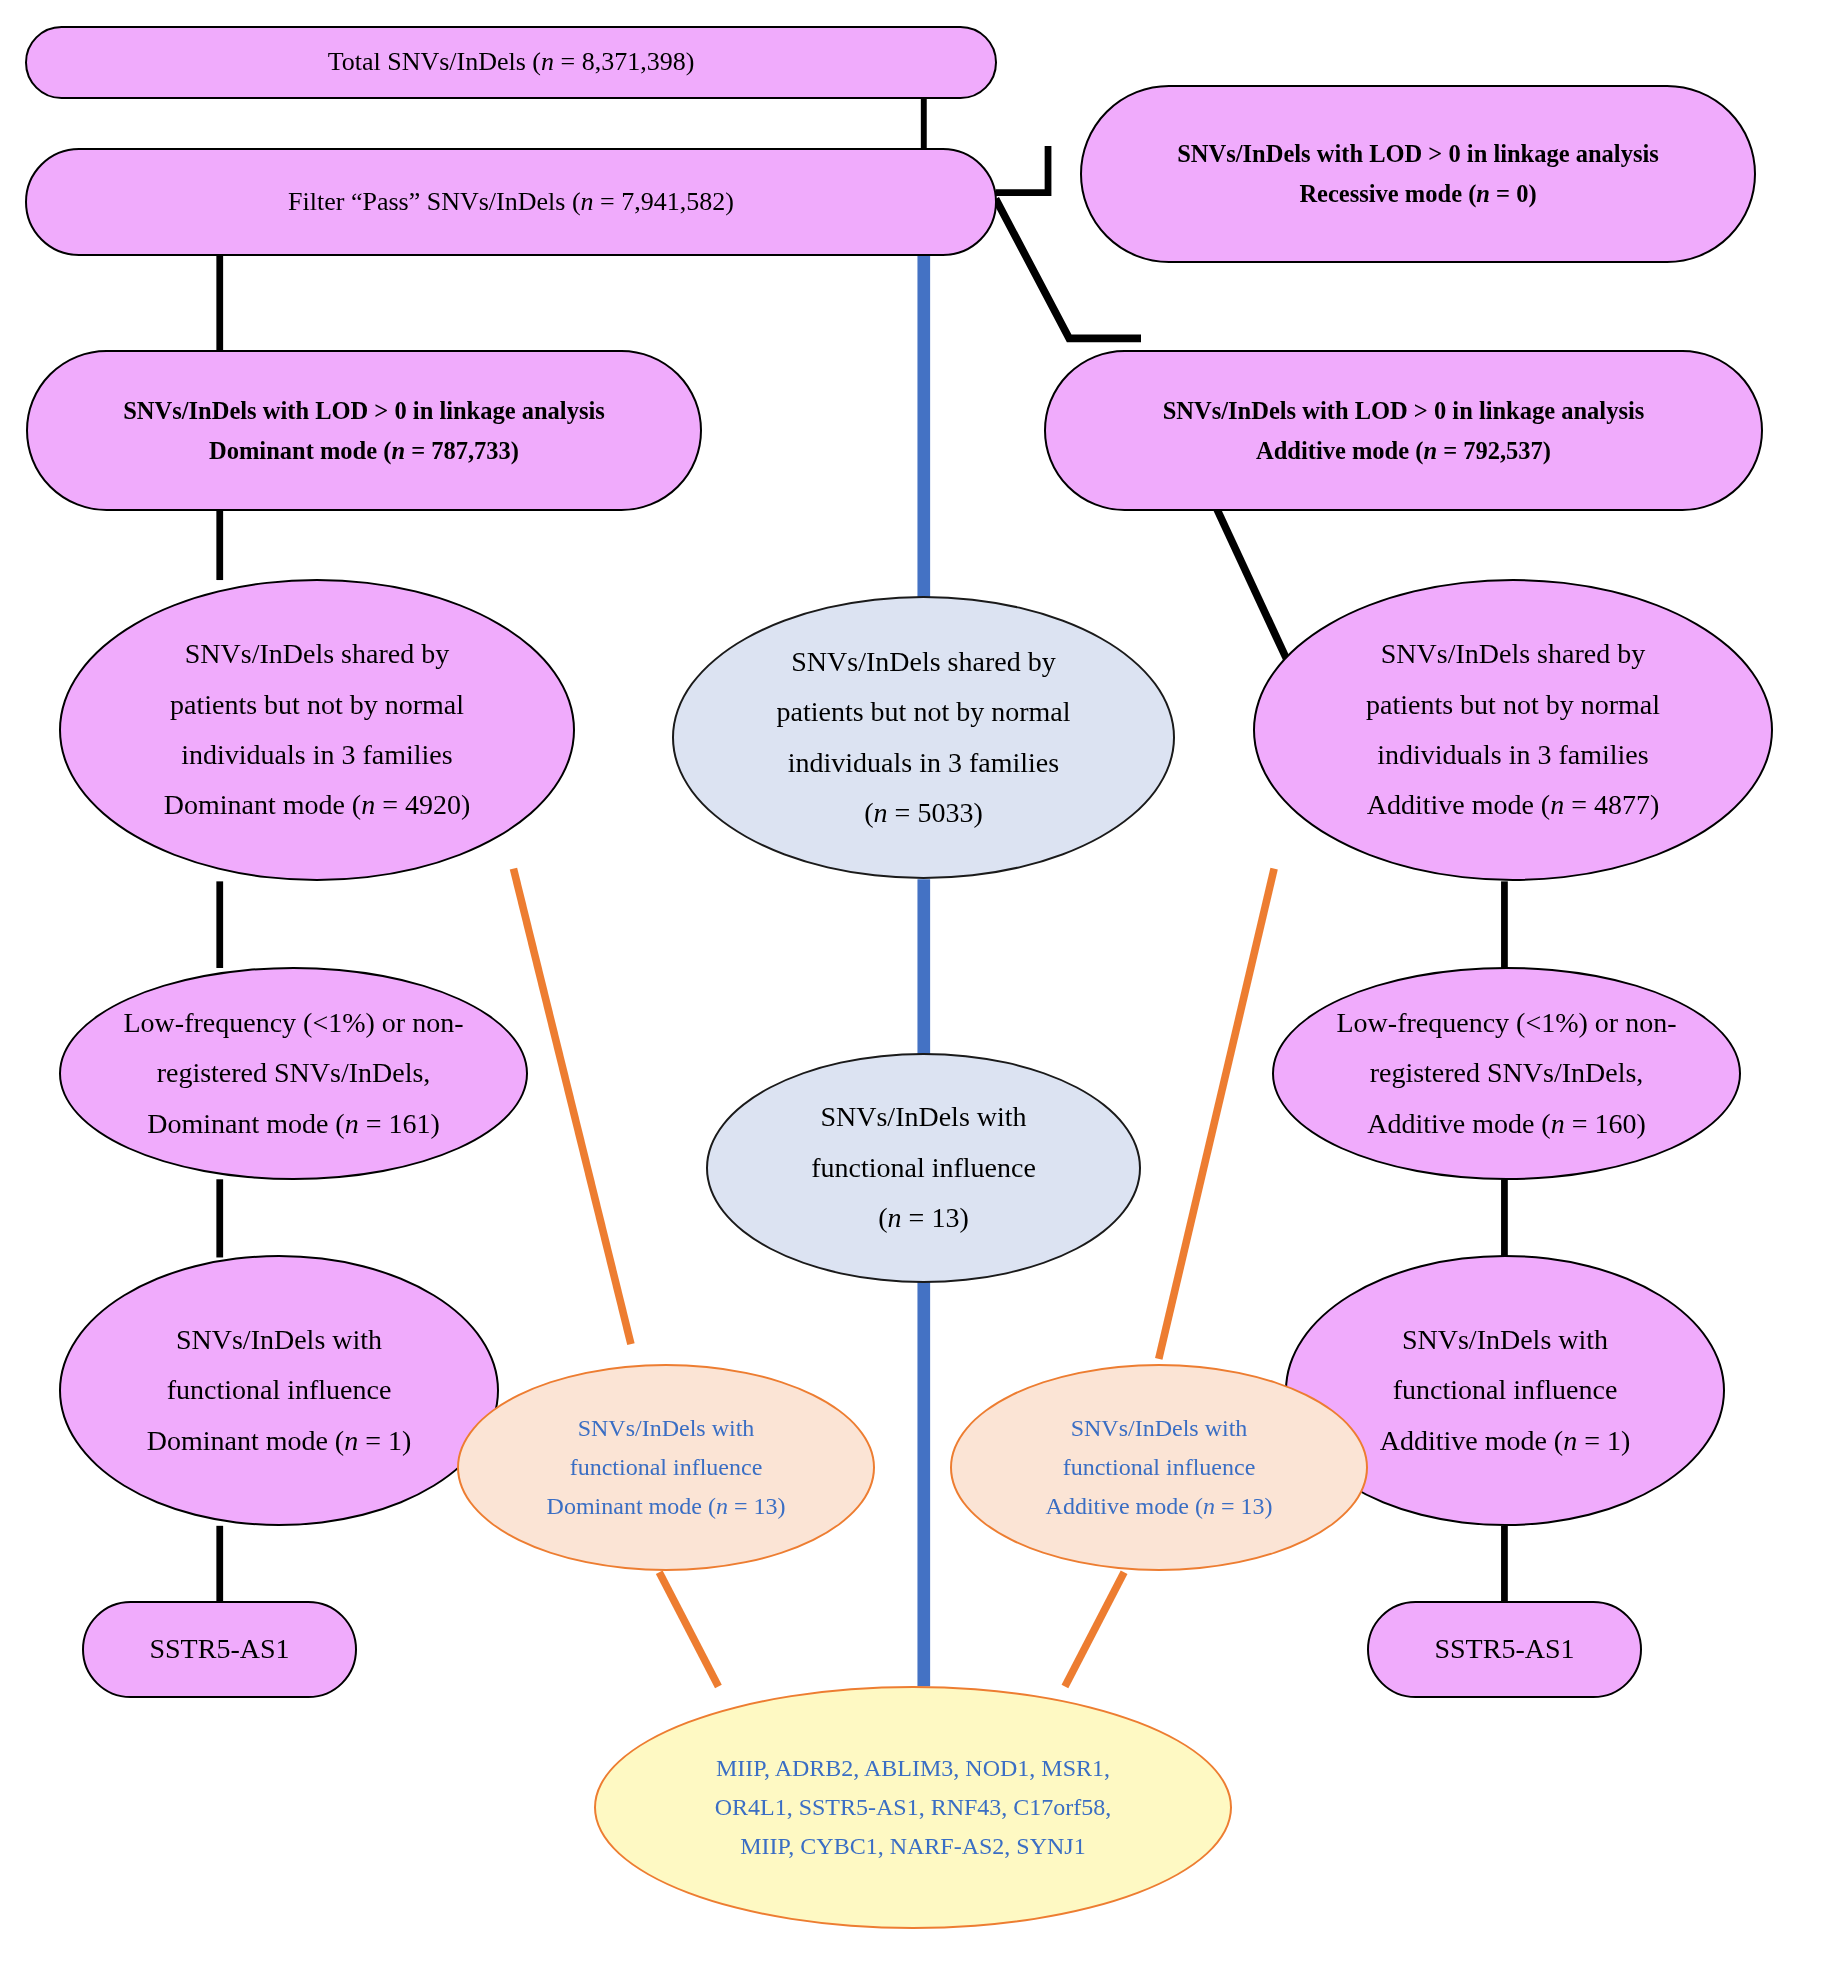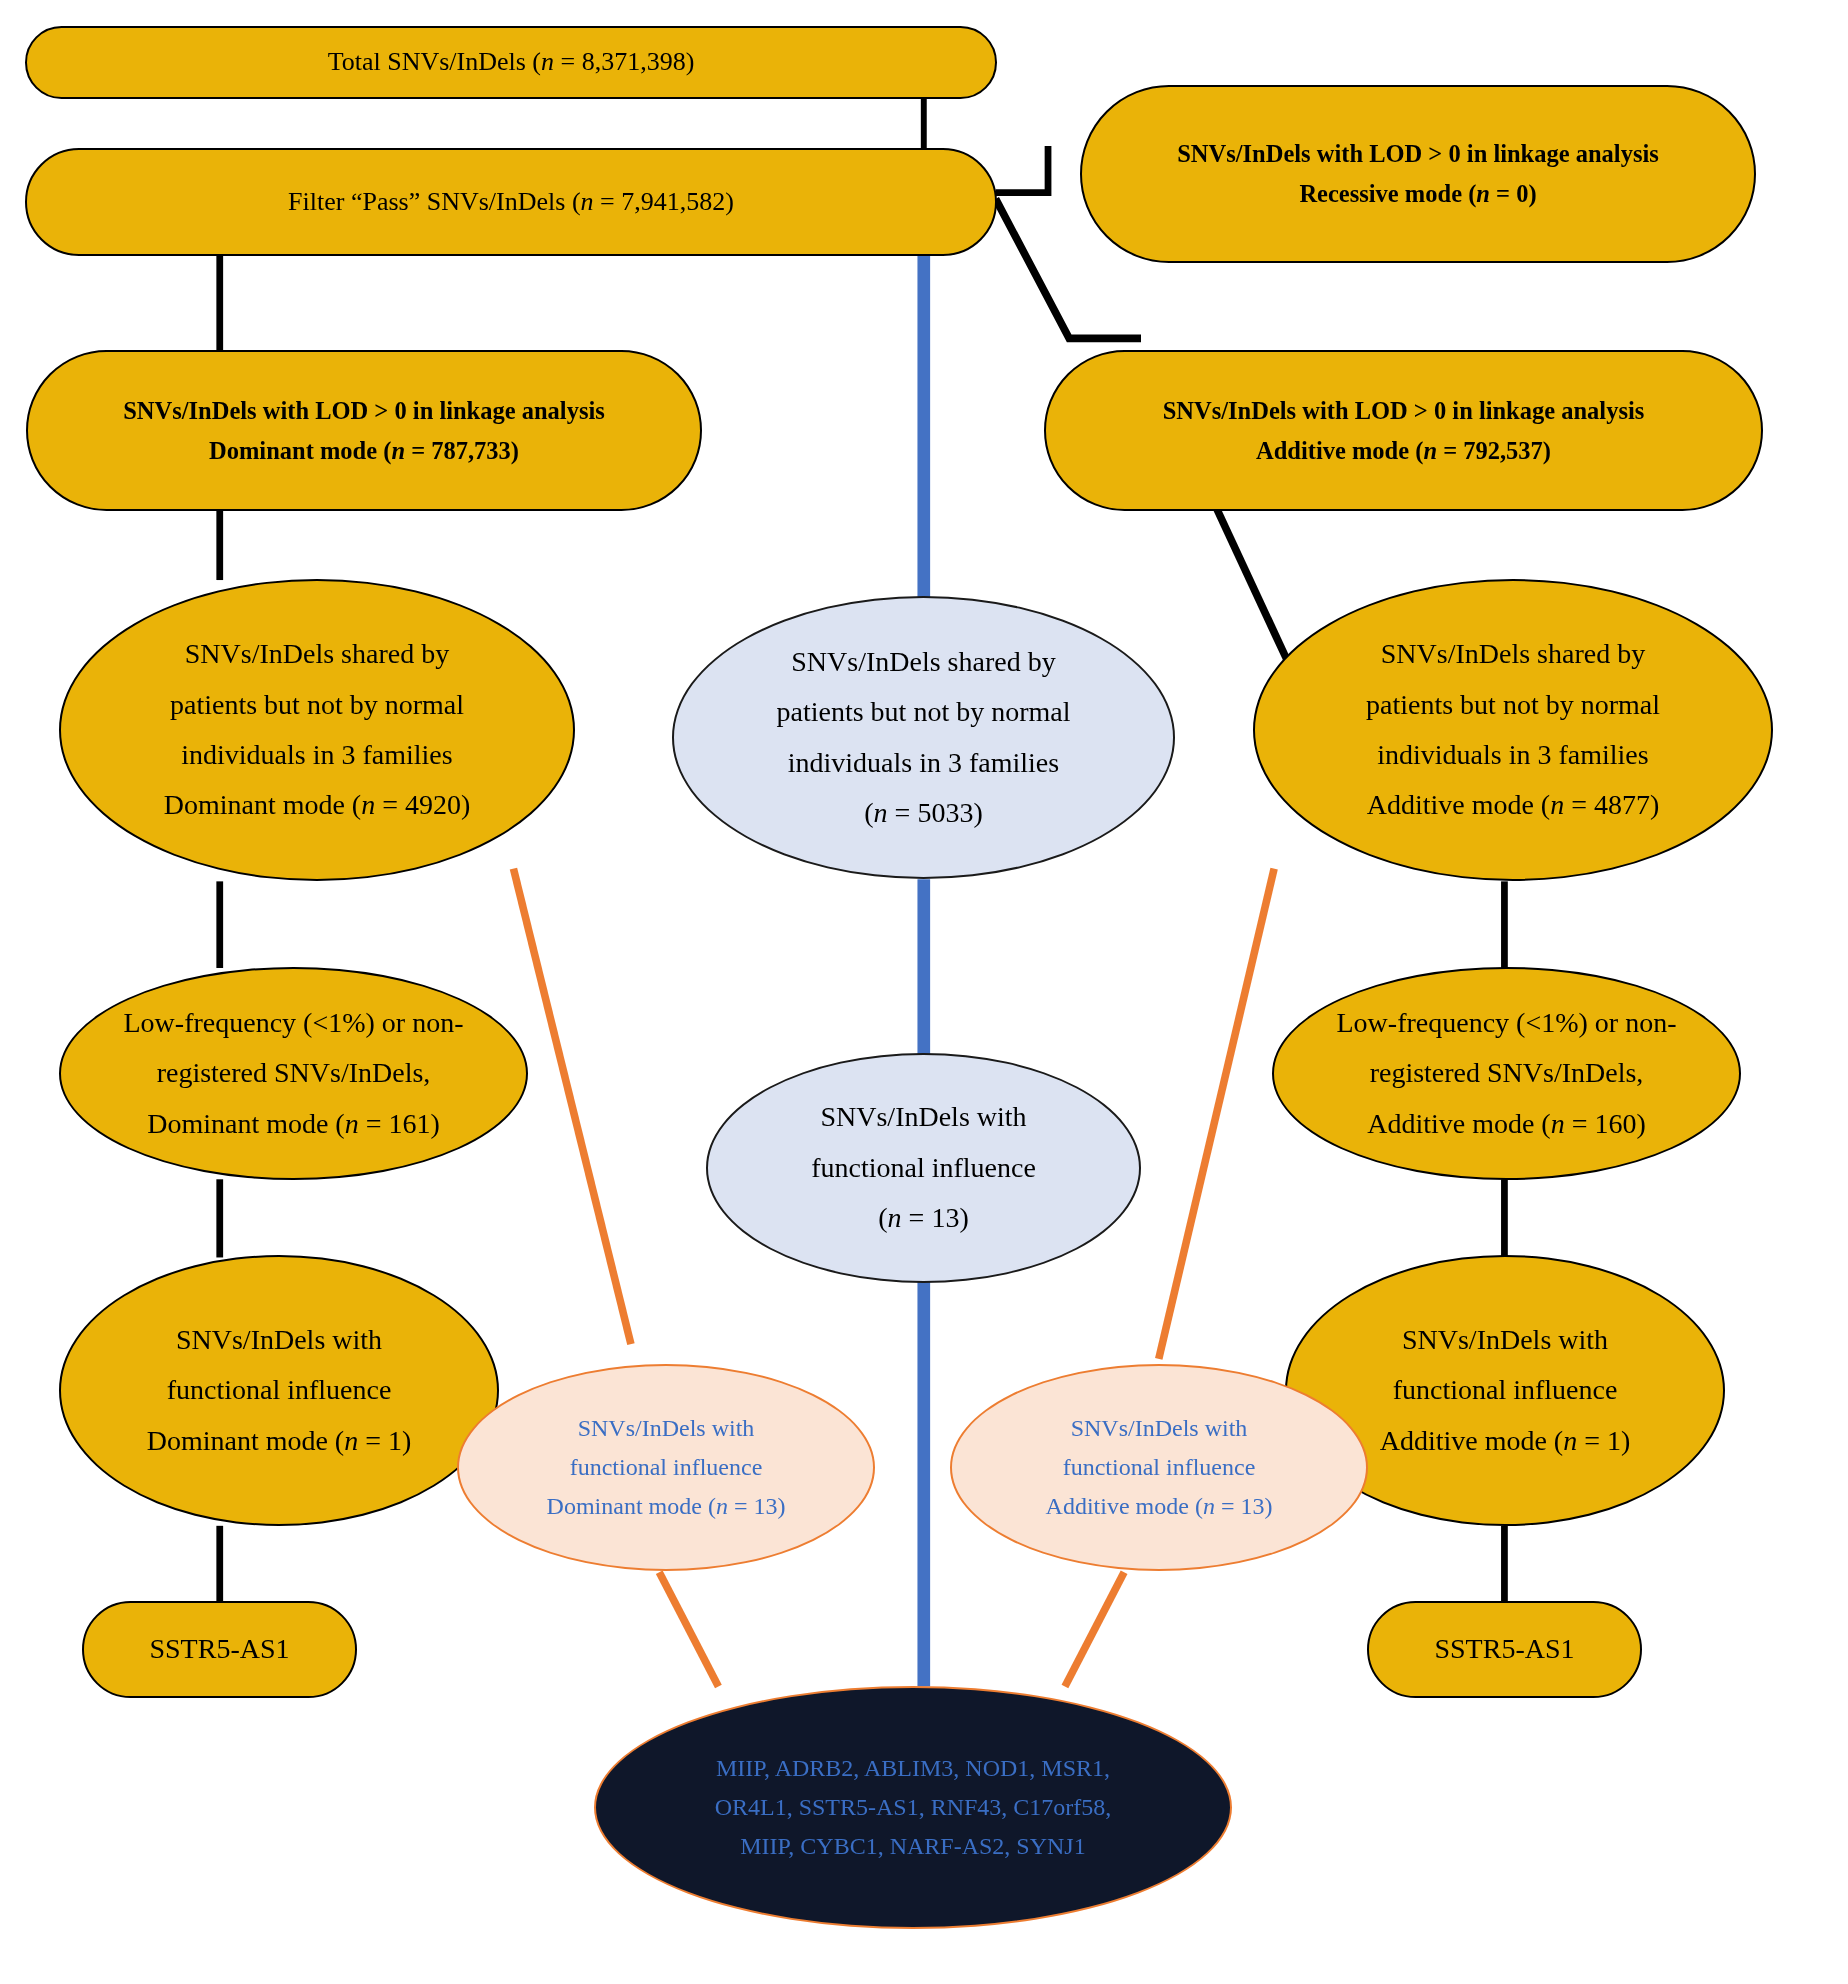--- a/index.html
+++ b/index.html
@@ -13,35 +13,35 @@
   }
   svg.edges{position:absolute;left:0;top:0;width:1848px;height:1985px;pointer-events:none;}
   .node{
     position:absolute;
     box-sizing:border-box;
     display:flex;
     flex-direction:column;
     align-items:center;
     justify-content:center;
     text-align:center;
-    background:#eab308;
+    background:#f0abfc;
     border:2.1px solid #000000;
     z-index:5;
   }
   .node .ln{display:block;white-space:nowrap;}
   .i{}
   
   .t-xl .ln{font-size:26px;line-height:1.42;}
   .t-lg .ln{font-size:24.5px;line-height:1.62;}
   .t-md .ln{font-size:28px;line-height:1.80;}
   .t-sm .ln{font-size:24px;line-height:1.62;}
   
   .blue{background:#dce3f2;border-color:#1a1a1a;}
   .orange{background:#fbe4d5;border-color:#ed7d31;color:#3a6ec4;}
-  .genes{background:#0f172a;border-color:#ed7d31;color:#3a6ec4;}
+  .genes{background:#fef9c3;border-color:#ed7d31;color:#3a6ec4;}
   .pill{border-radius:254px;}
   .stad{border-radius:110px;}
   .round{border-radius:127px;font-weight:bold;}
   .oval{border-radius:50%/50%;}
 </style>
 </head>
 <body>
 
 <div id="stage">
 

